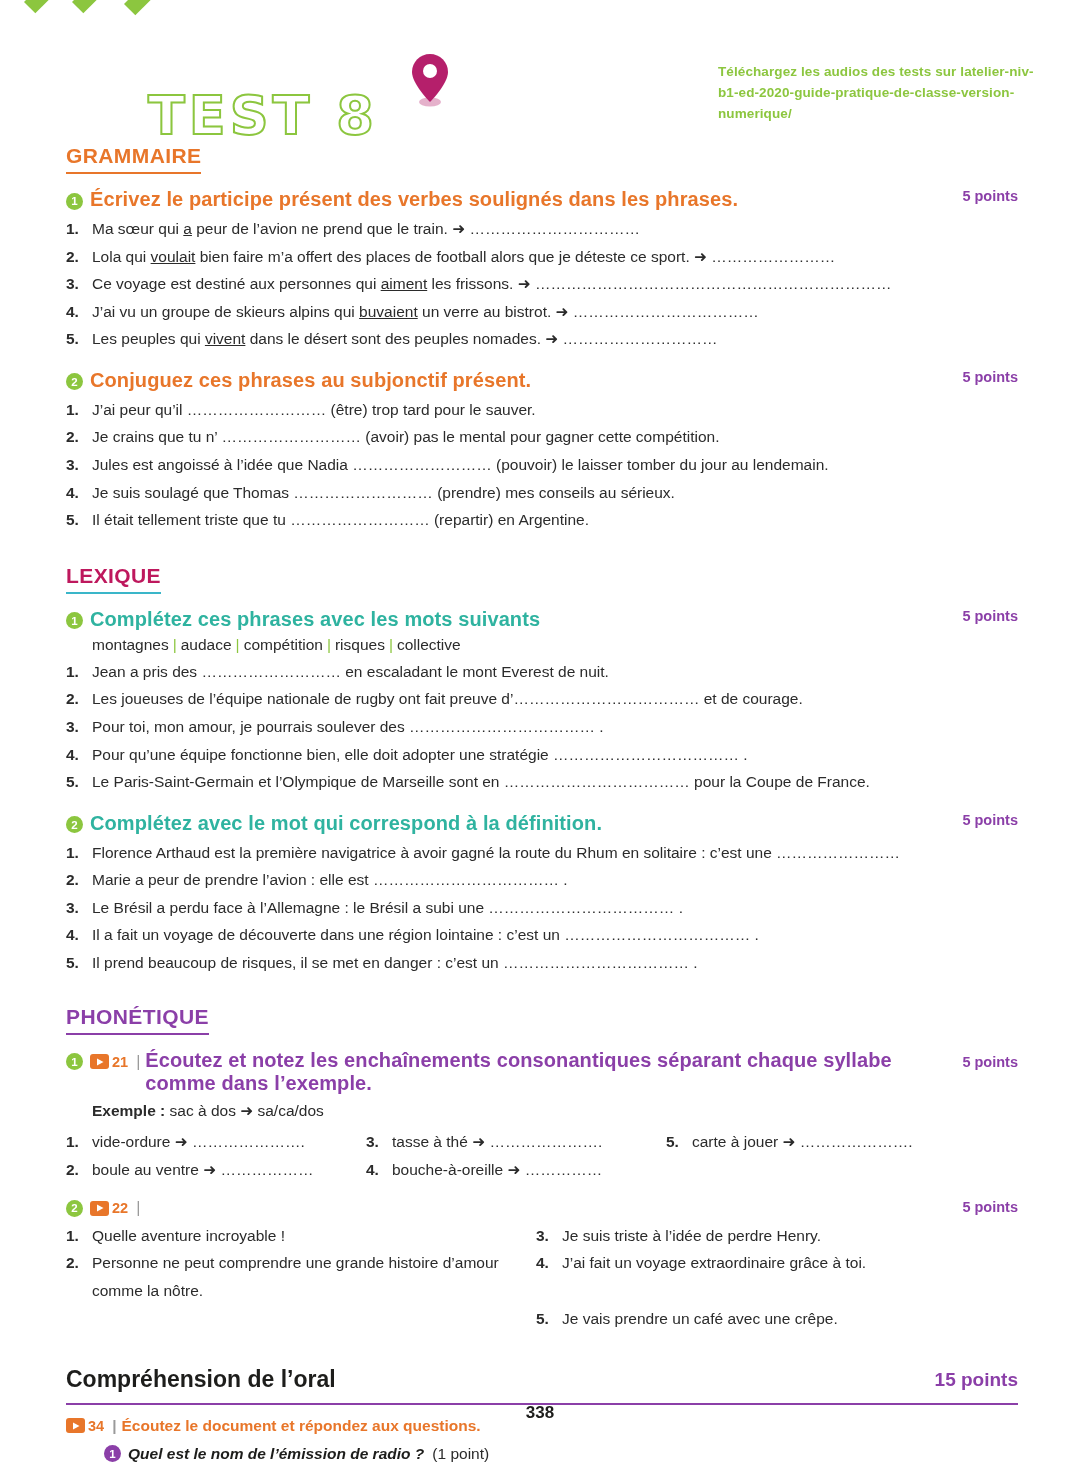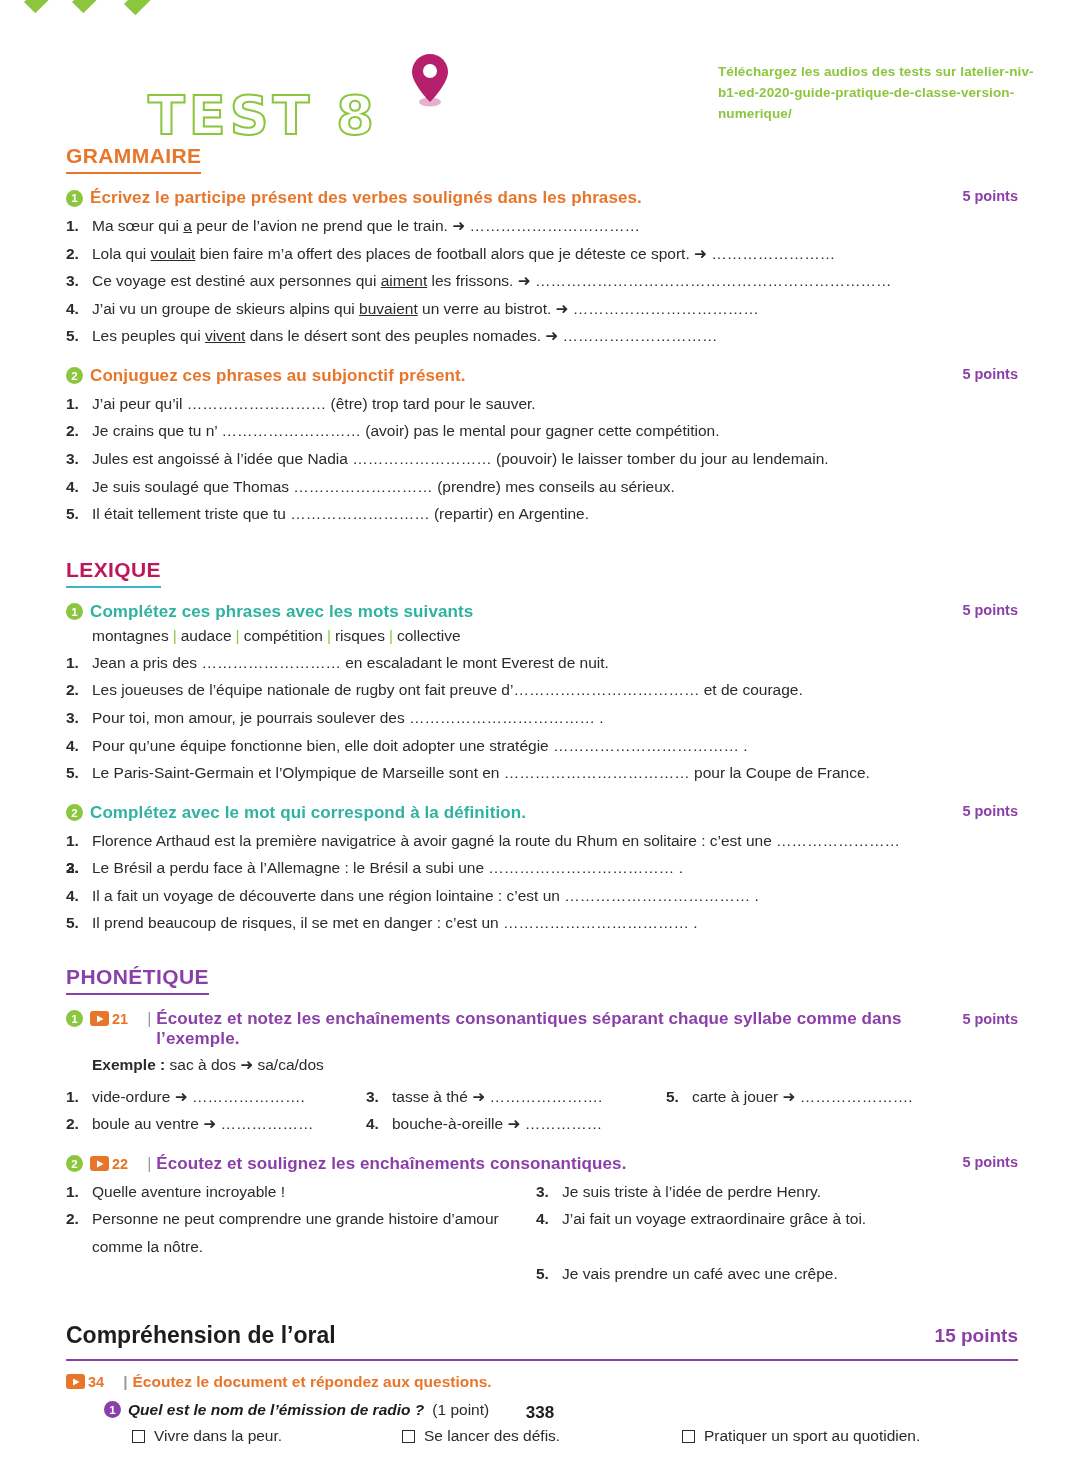--- a/index.html
+++ b/index.html
@@ -114,21 +114,21 @@
     background: #8cc63f;
     color: #ffffff;
     font-size: 11.5px;
     font-weight: bold;
     margin-right: 7px;
     position: relative;
     top: -1px;
   }
   .num-badge.purple { background: #8b3fa8; }
   .ex-instr {
-    font-size: 17px;
+    font-size: 20px;
     font-weight: bold;
     letter-spacing: 0.1px;
   }
   .ex-instr.orange { color: #e8762a; }
   .ex-instr.teal   { color: #2fb3a0; }
   .ex-instr.purple { color: #8b3fa8; }
   .points {
     position: absolute;
     right: 0;
     font-size: 14.5px;
@@ -191,21 +191,21 @@
     font-size: 15.5px;
     line-height: 1.78;
     padding-left: 26px;
     margin-top: 2px;
   }
   .example-line b { font-weight: bold; }
 
   .audio-tag {
     display: inline-flex;
     align-items: center;
-    margin-right: 15px;
+    margin-right: 4px;
   }
   .audio-tag .play {
     display: inline-flex;
     align-items: center;
     justify-content: center;
     width: 19px; height: 15px;
     background: #e8762a;
     border-radius: 3px;
     margin-right: 3px;
   }
@@ -363,21 +363,21 @@
     </div>
 
     <div class="exercise" style="margin-top:16px;">
       <div class="ex-head">
         <span class="num-badge">2</span>
         <span class="ex-instr teal">Complétez avec le mot qui correspond à la définition.</span>
         <span class="points">5 points</span>
       </div>
       <ul class="items">
         <li><span class="n">1.</span><span>Florence Arthaud est la première navigatrice à avoir gagné la route du Rhum en solitaire : c’est une ……………………</span></li>
-        <li><span class="n">2.</span></li>
+        <li><span class="n">2.</span><span>Marie a peur de prendre l’avion : elle est ……………………………… .</span></li>
         <li><span class="n">3.</span><span>Le Brésil a perdu face à l’Allemagne : le Brésil a subi une ……………………………… .</span></li>
         <li><span class="n">4.</span><span>Il a fait un voyage de découverte dans une région lointaine : c’est un ……………………………… .</span></li>
         <li><span class="n">5.</span><span>Il prend beaucoup de risques, il se met en danger : c’est un ……………………………… .</span></li>
       </ul>
     </div>
 
     
     <div class="section-title phonetique" style="margin-top:28px;">PHONÉTIQUE</div>
 
     <div class="exercise">
@@ -414,21 +414,20 @@
         <span class="num-badge">2</span>
         <span class="audio-tag">
           <span class="play">
             <svg width="10" height="10" viewBox="0 0 10 10">
                 <polygon points="2,1.5 8.5,5 2,8.5" fill="#ffffff"></polygon>
               </svg>
           </span>
           <span class="num">22</span>
         </span>
         <span class="pipe-sep">|</span>
-        <span class="ex-instr purple">Écoutez et soulignez les enchaînements consonantiques.</span>
         <span class="points">5 points</span>
       </div>
       <div class="grid-2">
         <div class="cell"><span class="n">1.</span><span>Quelle aventure incroyable !</span></div>
         <div class="cell"><span class="n">3.</span><span>Je suis triste à l’idée de perdre Henry.</span></div>
         <div class="cell"><span class="n">2.</span><span>Personne ne peut comprendre une grande histoire d’amour comme la nôtre.</span></div>
         <div class="cell"><span class="n">4.</span><span>J’ai fait un voyage extraordinaire grâce à toi.</span></div>
         <div class="cell"></div>
         <div class="cell"><span class="n">5.</span><span>Je vais prendre un café avec une crêpe.</span></div>
       </div>

